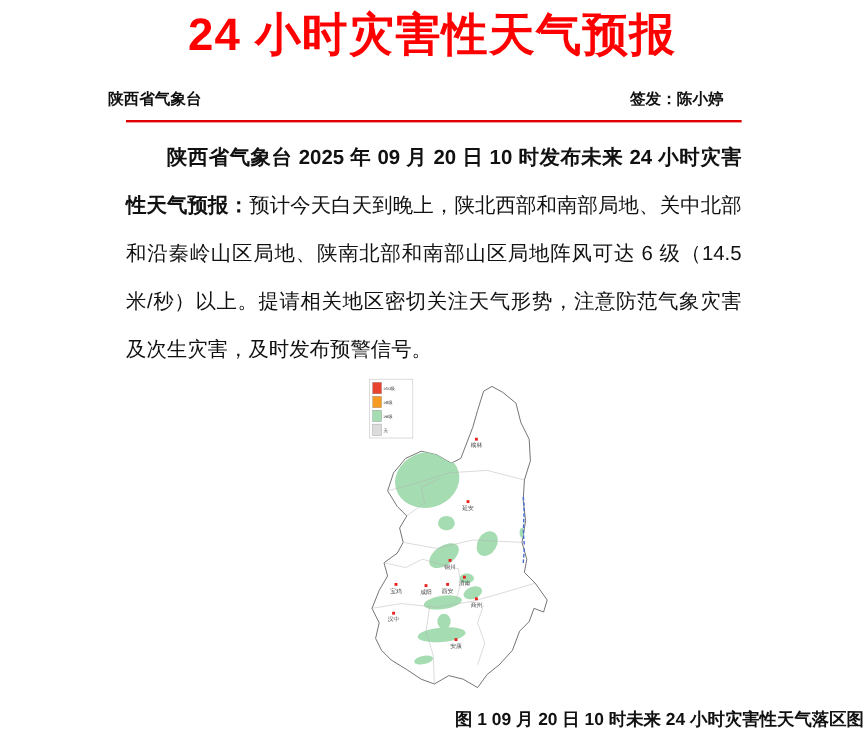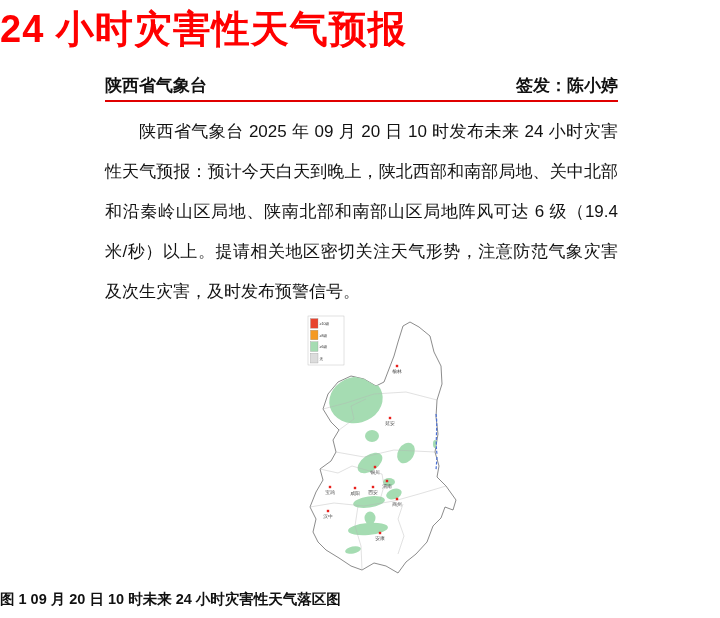--- a/index.html
+++ b/index.html
@@ -10,65 +10,65 @@
   html,body{background:#ffffff;}
   body{font-family:"Liberation Sans","DejaVu Sans",sans-serif;}
   .page{
     position:relative;
     width:720px;height:618px;
     background:#ffffff;
     overflow:hidden;
   }
   .title{
     position:absolute;top:4px;left:0;width:720px;
-    text-align:left;
+    text-align:center;
     font-size:38px;font-weight:700;
     color:var(--accent-red);
     letter-spacing:1px;
   }
   .meta-row{
-    position:absolute;top:74px;left:105px;width:513px;
+    position:absolute;top:74px;left:90px;width:513px;
     display:flex;justify-content:space-between;align-items:center;
-    font-size:17px;font-weight:700;color:#111;
+    font-size:13px;font-weight:700;color:#111;
     white-space:nowrap;
   }
   .divider{
     position:absolute;top:100px;left:105px;width:513px;height:2px;
     background:var(--rule-red);
   }
   .body-text{
     position:absolute;top:112px;left:105px;width:513px;
     font-size:17px;line-height:40px;color:#111;
     text-align:justify;text-indent:2em;
   }
-  .body-text .lead{font-weight:400;}
+  .body-text .lead{font-weight:700;}
   .map-figure{
     position:absolute;left:306px;top:314px;width:156px;height:266px;
   }
   .map-figure svg{display:block;width:156px;height:266px;}
   .caption{
     position:absolute;top:590px;left:0;width:720px;
-    text-align:left;font-size:14.5px;font-weight:700;color:#111;
+    text-align:right;font-size:14.5px;font-weight:700;color:#111;
   }
 </style>
 </head>
 <body>
 
 <div class="page">
 
   <div class="title">24 小时灾害性天气预报</div>
 
   <div class="meta-row">
     <span>陕西省气象台</span>
     <span>签发：陈小婷</span>
   </div>
 
   <div class="divider"></div>
 
-  <p class="body-text"><span class="lead">陕西省气象台 2025 年 09 月 20 日 10 时发布未来 24 小时灾害性天气预报：</span><span>预计今天白天到晚上，陕北西部和南部局地、关中北部和沿秦岭山区局地、陕南北部和南部山区局地阵风可达 6 级（19.4 米/秒）以上。提请相关地区密切关注天气形势，注意防范气象灾害及次生灾害，及时发布预警信号。</span></p>
+  <p class="body-text"><span class="lead">陕西省气象台 2025 年 09 月 20 日 10 时发布未来 24 小时灾害性天气预报：</span><span>预计今天白天到晚上，陕北西部和南部局地、关中北部和沿秦岭山区局地、陕南北部和南部山区局地阵风可达 6 级（14.5 米/秒）以上。提请相关地区密切关注天气形势，注意防范气象灾害及次生灾害，及时发布预警信号。</span></p>
 
   <div class="map-figure">
     <svg id="map-svg" viewBox="0 0 156 266">
       <defs>
         <clipPath id="province-clip">
           <path d="M97,12 L104,8 L113,13 L124,22 L128,38 L135,52 L136,70 L131,86 L130,103 L132,120
                    L129,138 L133,152 L131,163 L140,172 L150,186 L147,196 L139,193 L135,204 L127,212
                    L121,228 L110,240 L100,248 L92,259 L80,252 L68,249 L56,256 L45,252 L33,244
                    L20,236 L12,228 L7,218 L10,205 L4,193 L10,178 L17,166 L14,155 L25,147 L30,138
                    L27,126 L33,116 L25,108 L17,95 L22,80 L32,68 L45,62 L58,65 L70,72 L78,68

